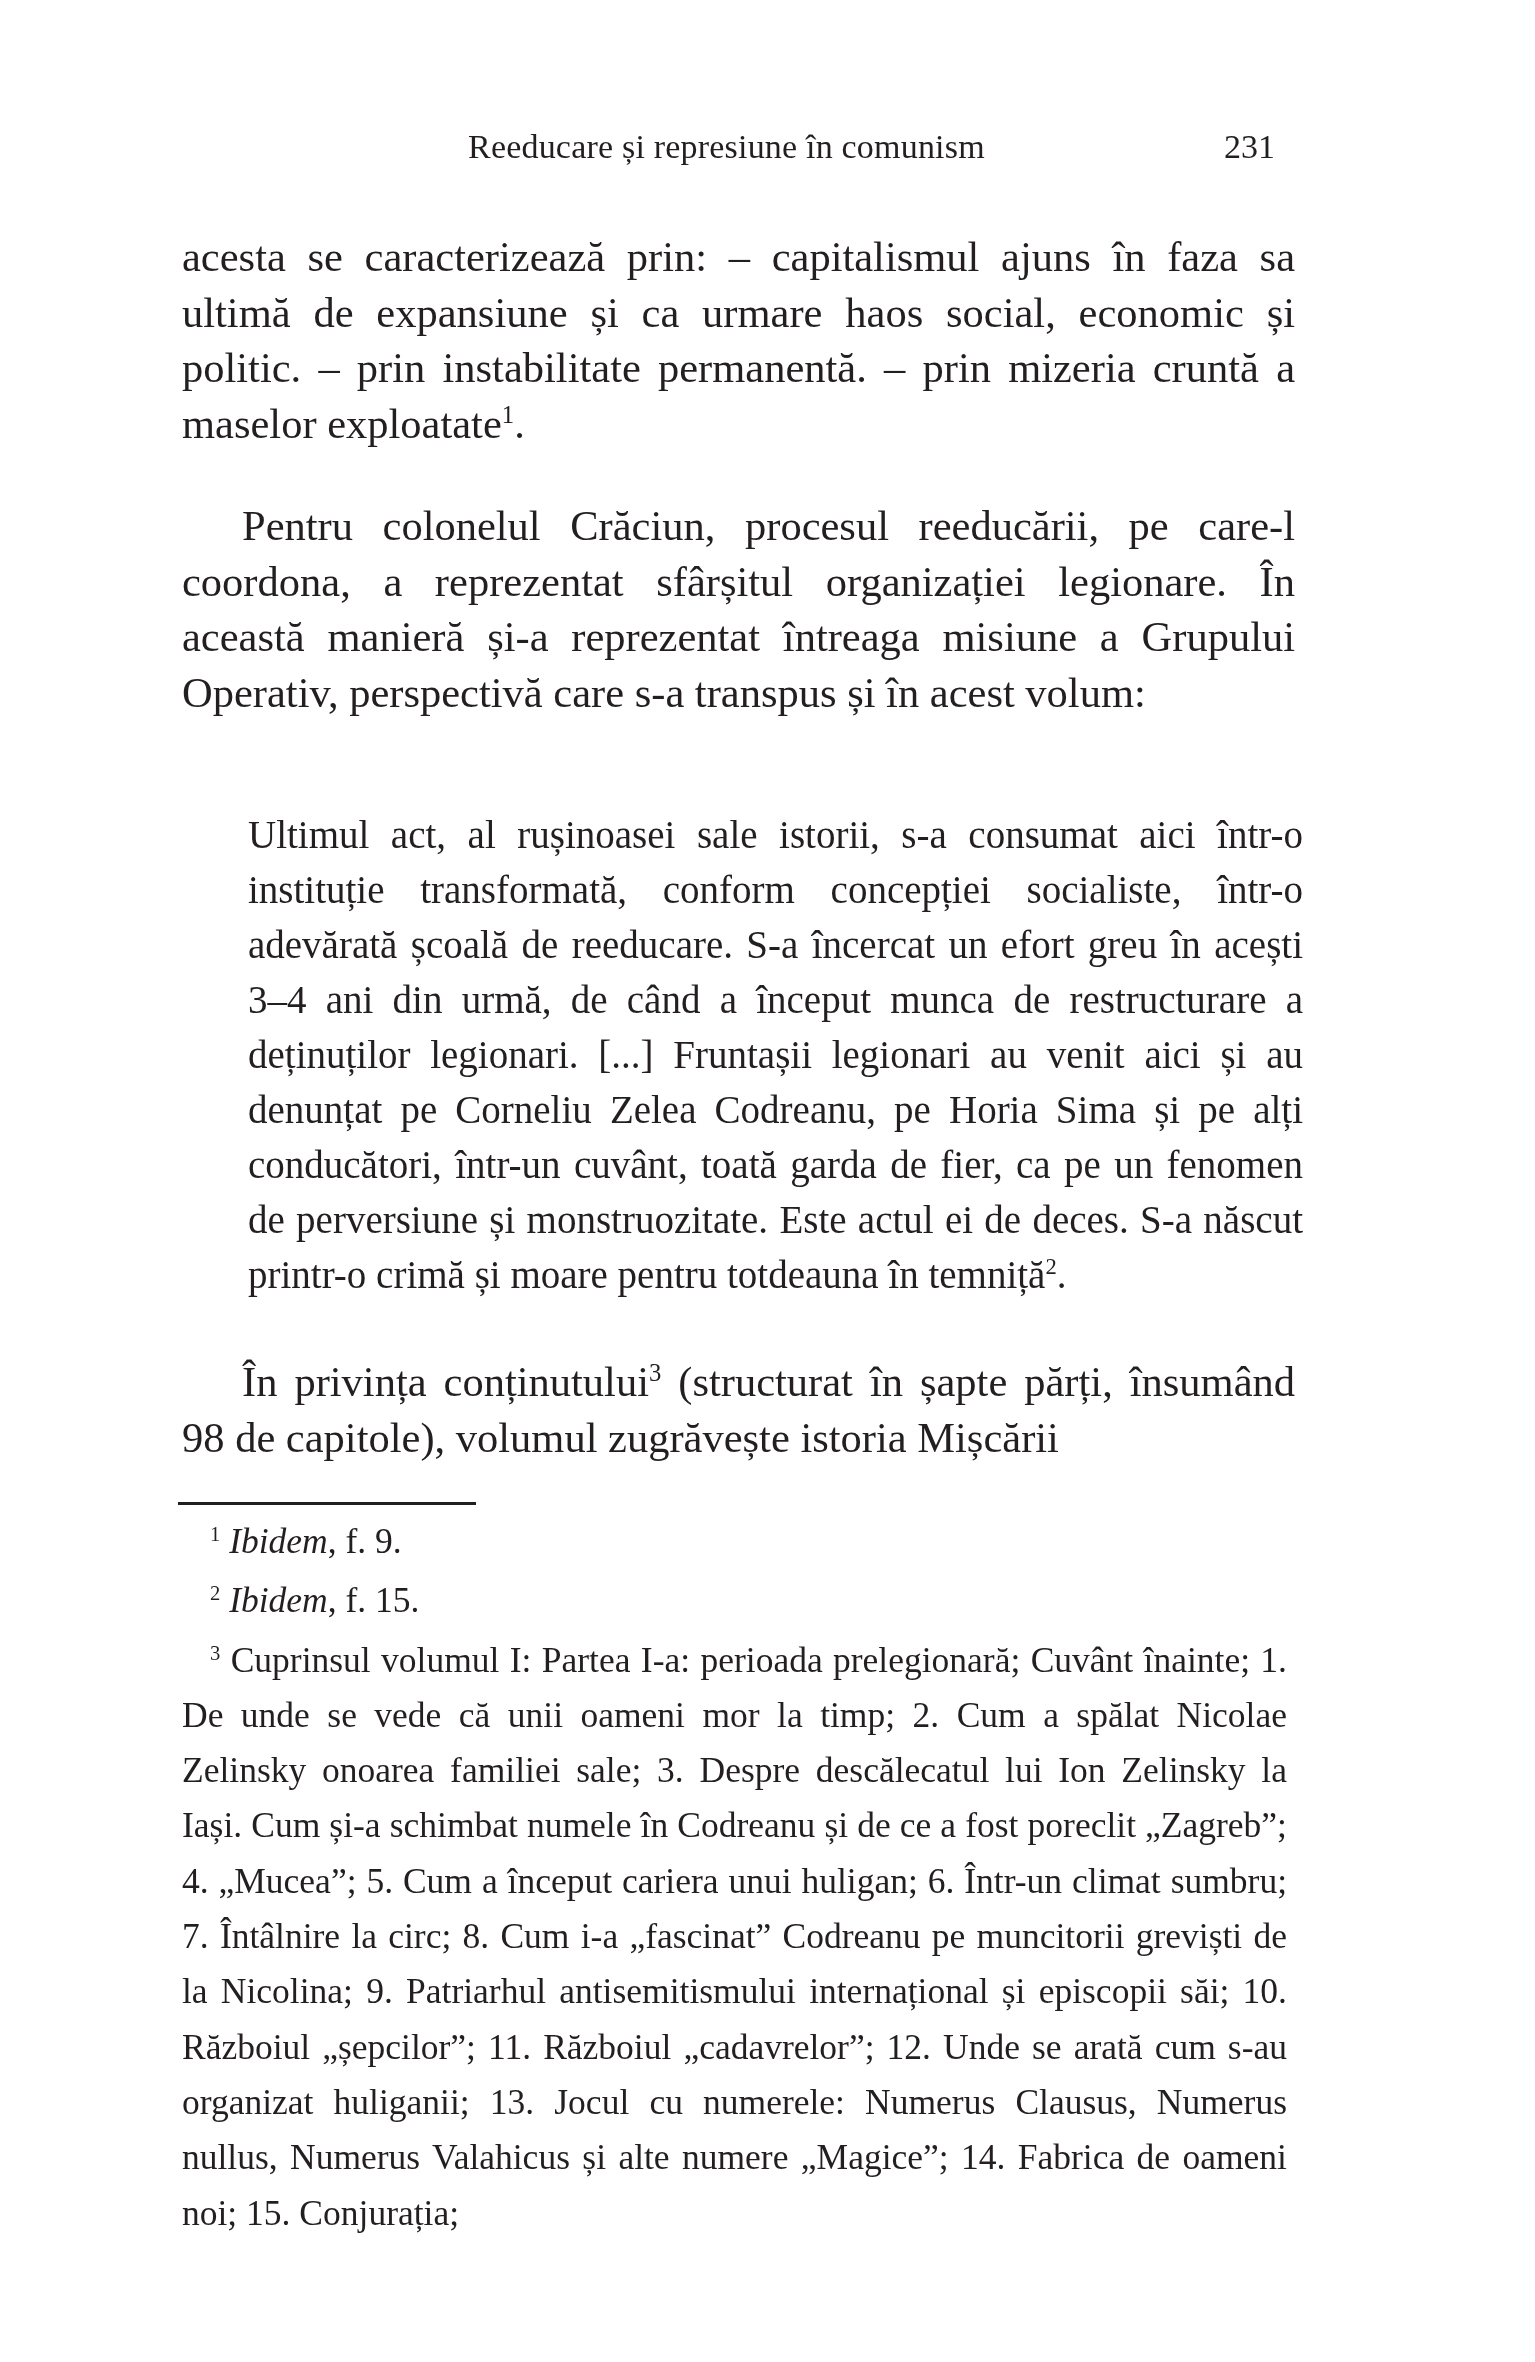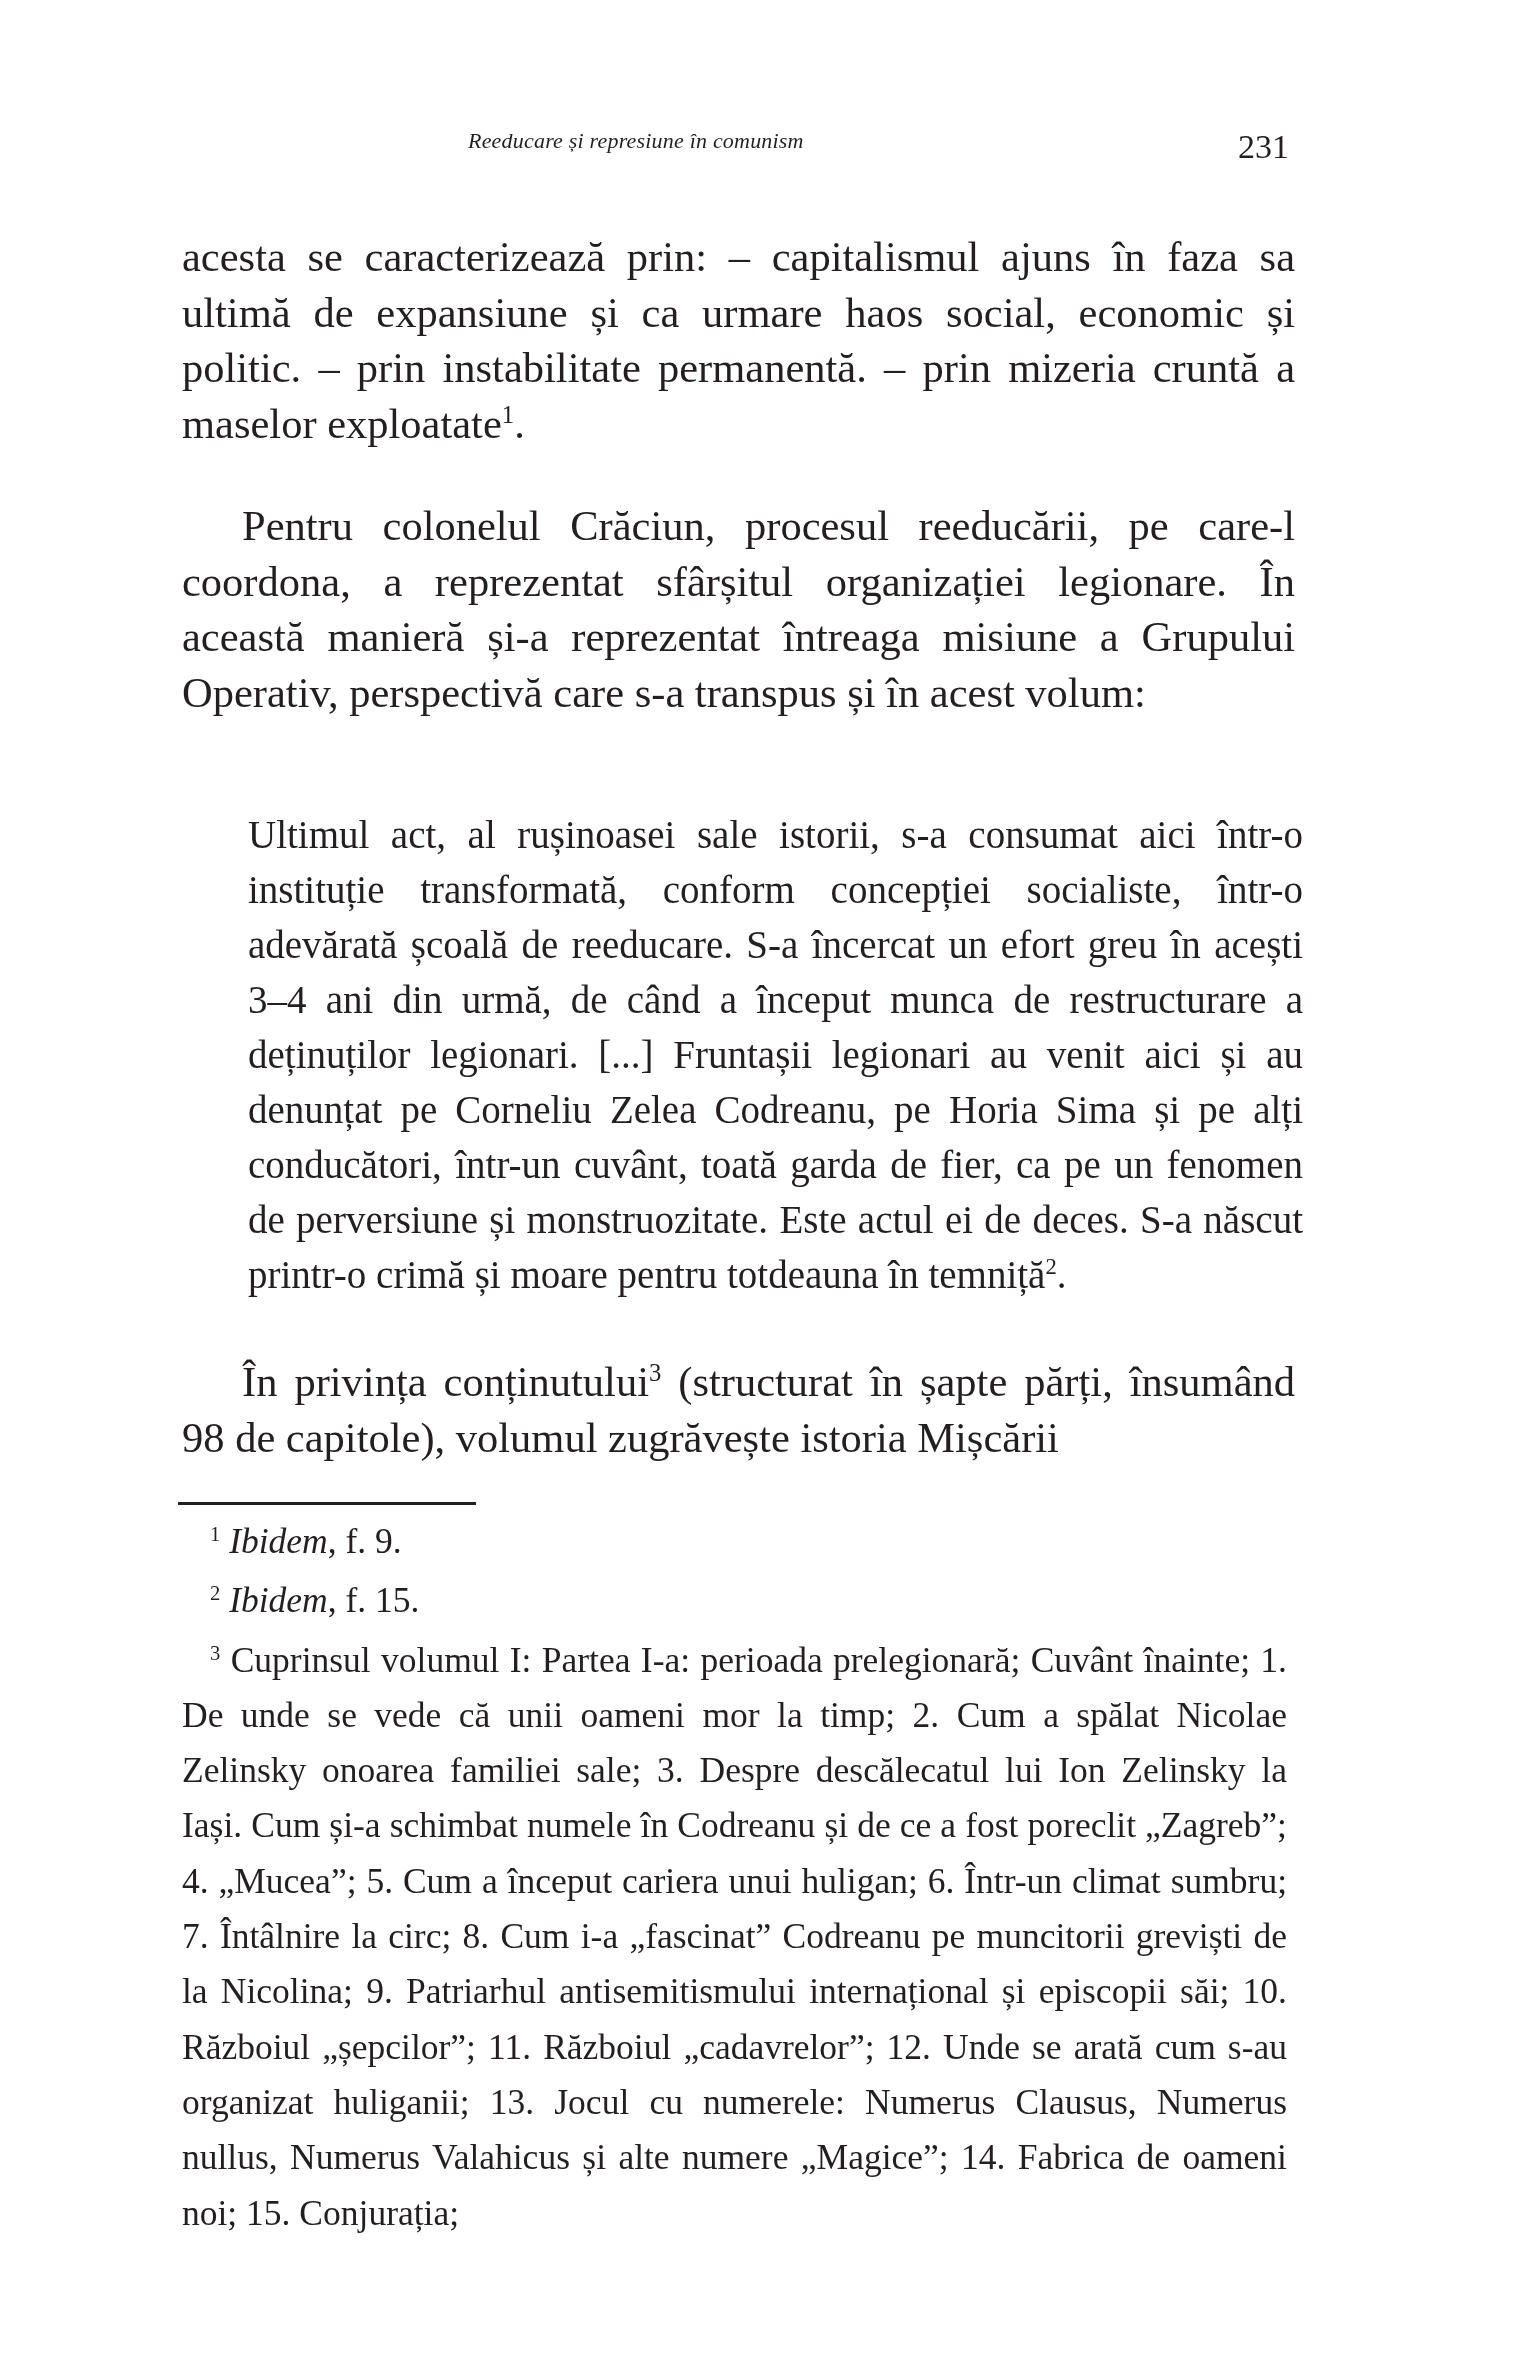--- a/index.html
+++ b/index.html
@@ -1,21 +1,21 @@
 <!DOCTYPE html>
 <html><head>
 <meta charset="utf-8">
 <style>
   html, body { margin: 0; padding: 0; background: #ffffff; }
   body { width: 1535px; height: 2362px; position: relative; overflow: hidden;
          font-family: "Liberation Serif", "DejaVu Serif", serif; color: #231f20; }
   .page { position: absolute; left: 178px; top: 0; width: 1113px; }
   .running-head { position: absolute; top: 128px; left: 0; width: 1113px; height: 50px; }
-  .running-title { position: absolute; left: 290px; top: 0; font-style: italic; font-size: 22px; letter-spacing: 0.2px; }
-  .page-number { position: absolute; right: 2px; top: 0; font-size: 34px; }
+  .running-title { position: absolute; left: 290px; top: 0; font-size: 34px; letter-spacing: 0.2px; }
+  .page-number { position: absolute; right: 16px; top: 0; font-size: 34px; }
   .body-text { font-size: 42.5px; line-height: 55.5px; text-align: justify; margin: 4px; }
   .p1 { position: absolute; top: 225px; left: 0; width: 1113px; }
   .p2 { position: absolute; top: 494px; left: 0; width: 1113px; text-indent: 60px; }
   .quote { position: absolute; top: 795px; left: 58px; width: 1055px; font-size: 39px; line-height: 55px; text-align: justify; margin: 12px; text-indent: 0; }
   .p3 { position: absolute; top: 1350px; left: 0; width: 1113px; text-indent: 60px; }
   .footnote-rule { position: absolute; top: 1502px; left: 0; width: 298px; height: 3px; background: #231f20; }
   .footnotes { position: absolute; top: 1510px; left: 0; width: 1113px; font-size: 35.5px; line-height: 55.3px; }
   .fn { margin: 4px; text-align: justify; }
   .fn-short { text-indent: 28px; }
   .fn-long { text-indent: 28px; }

